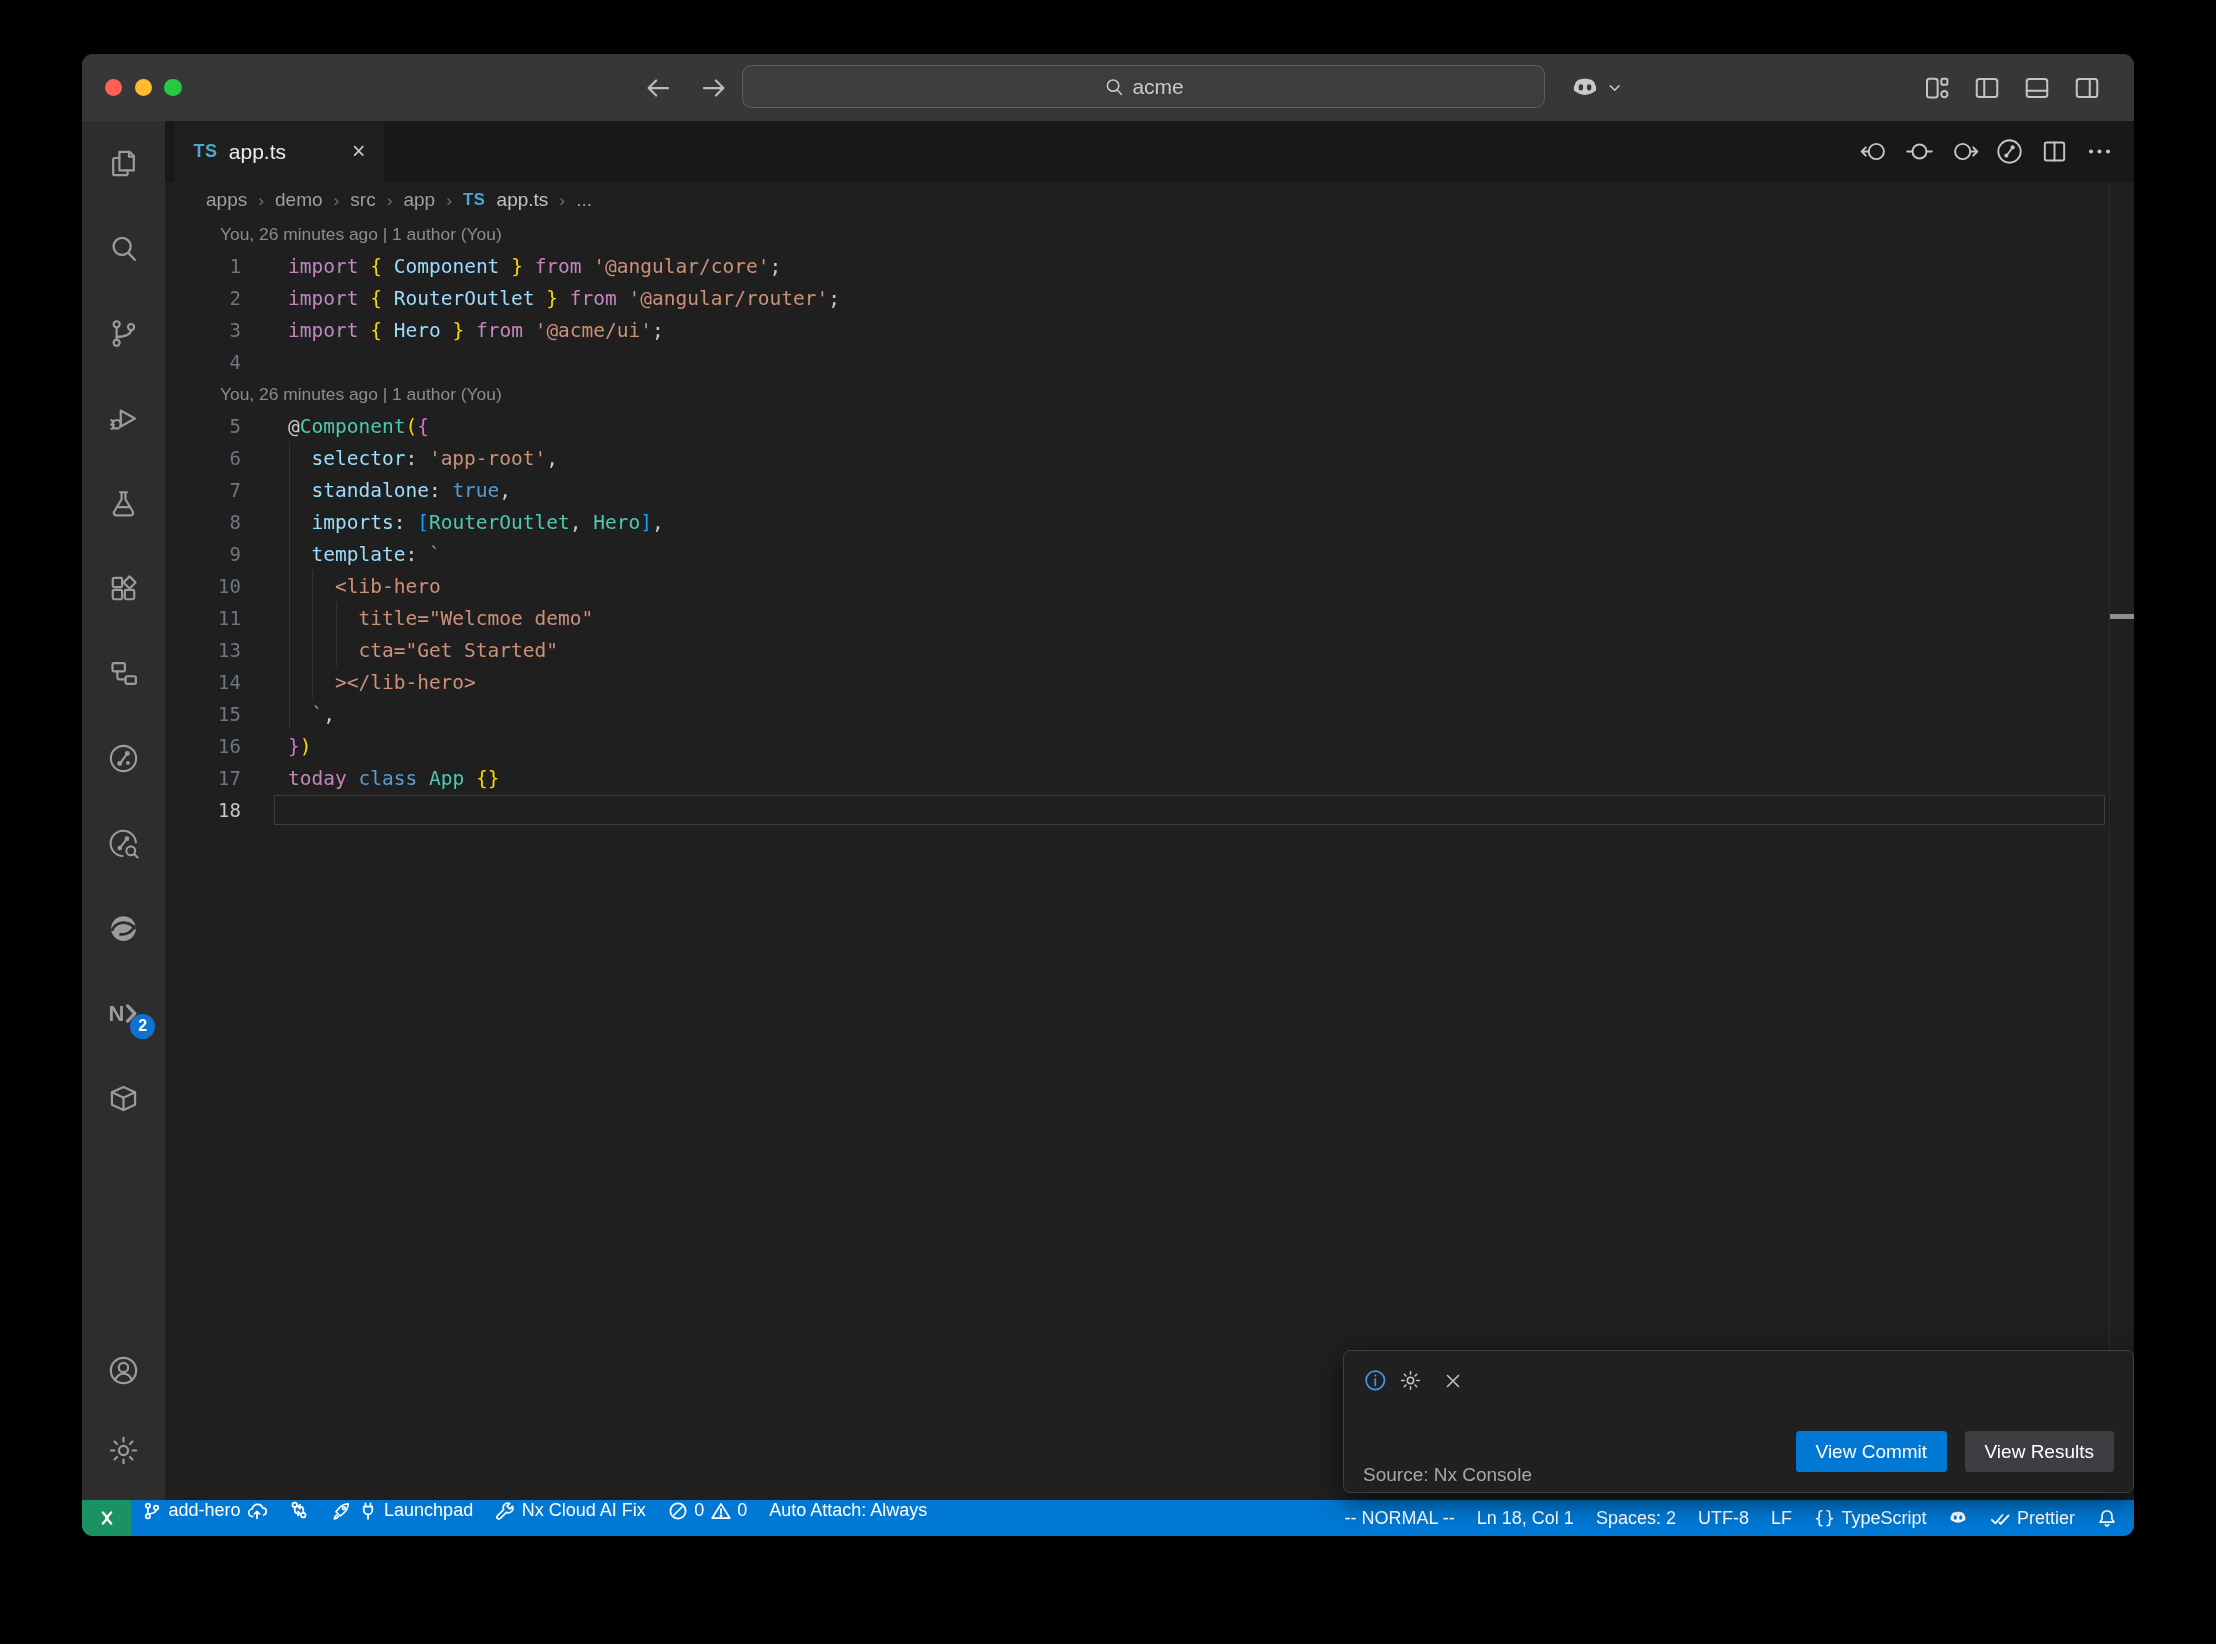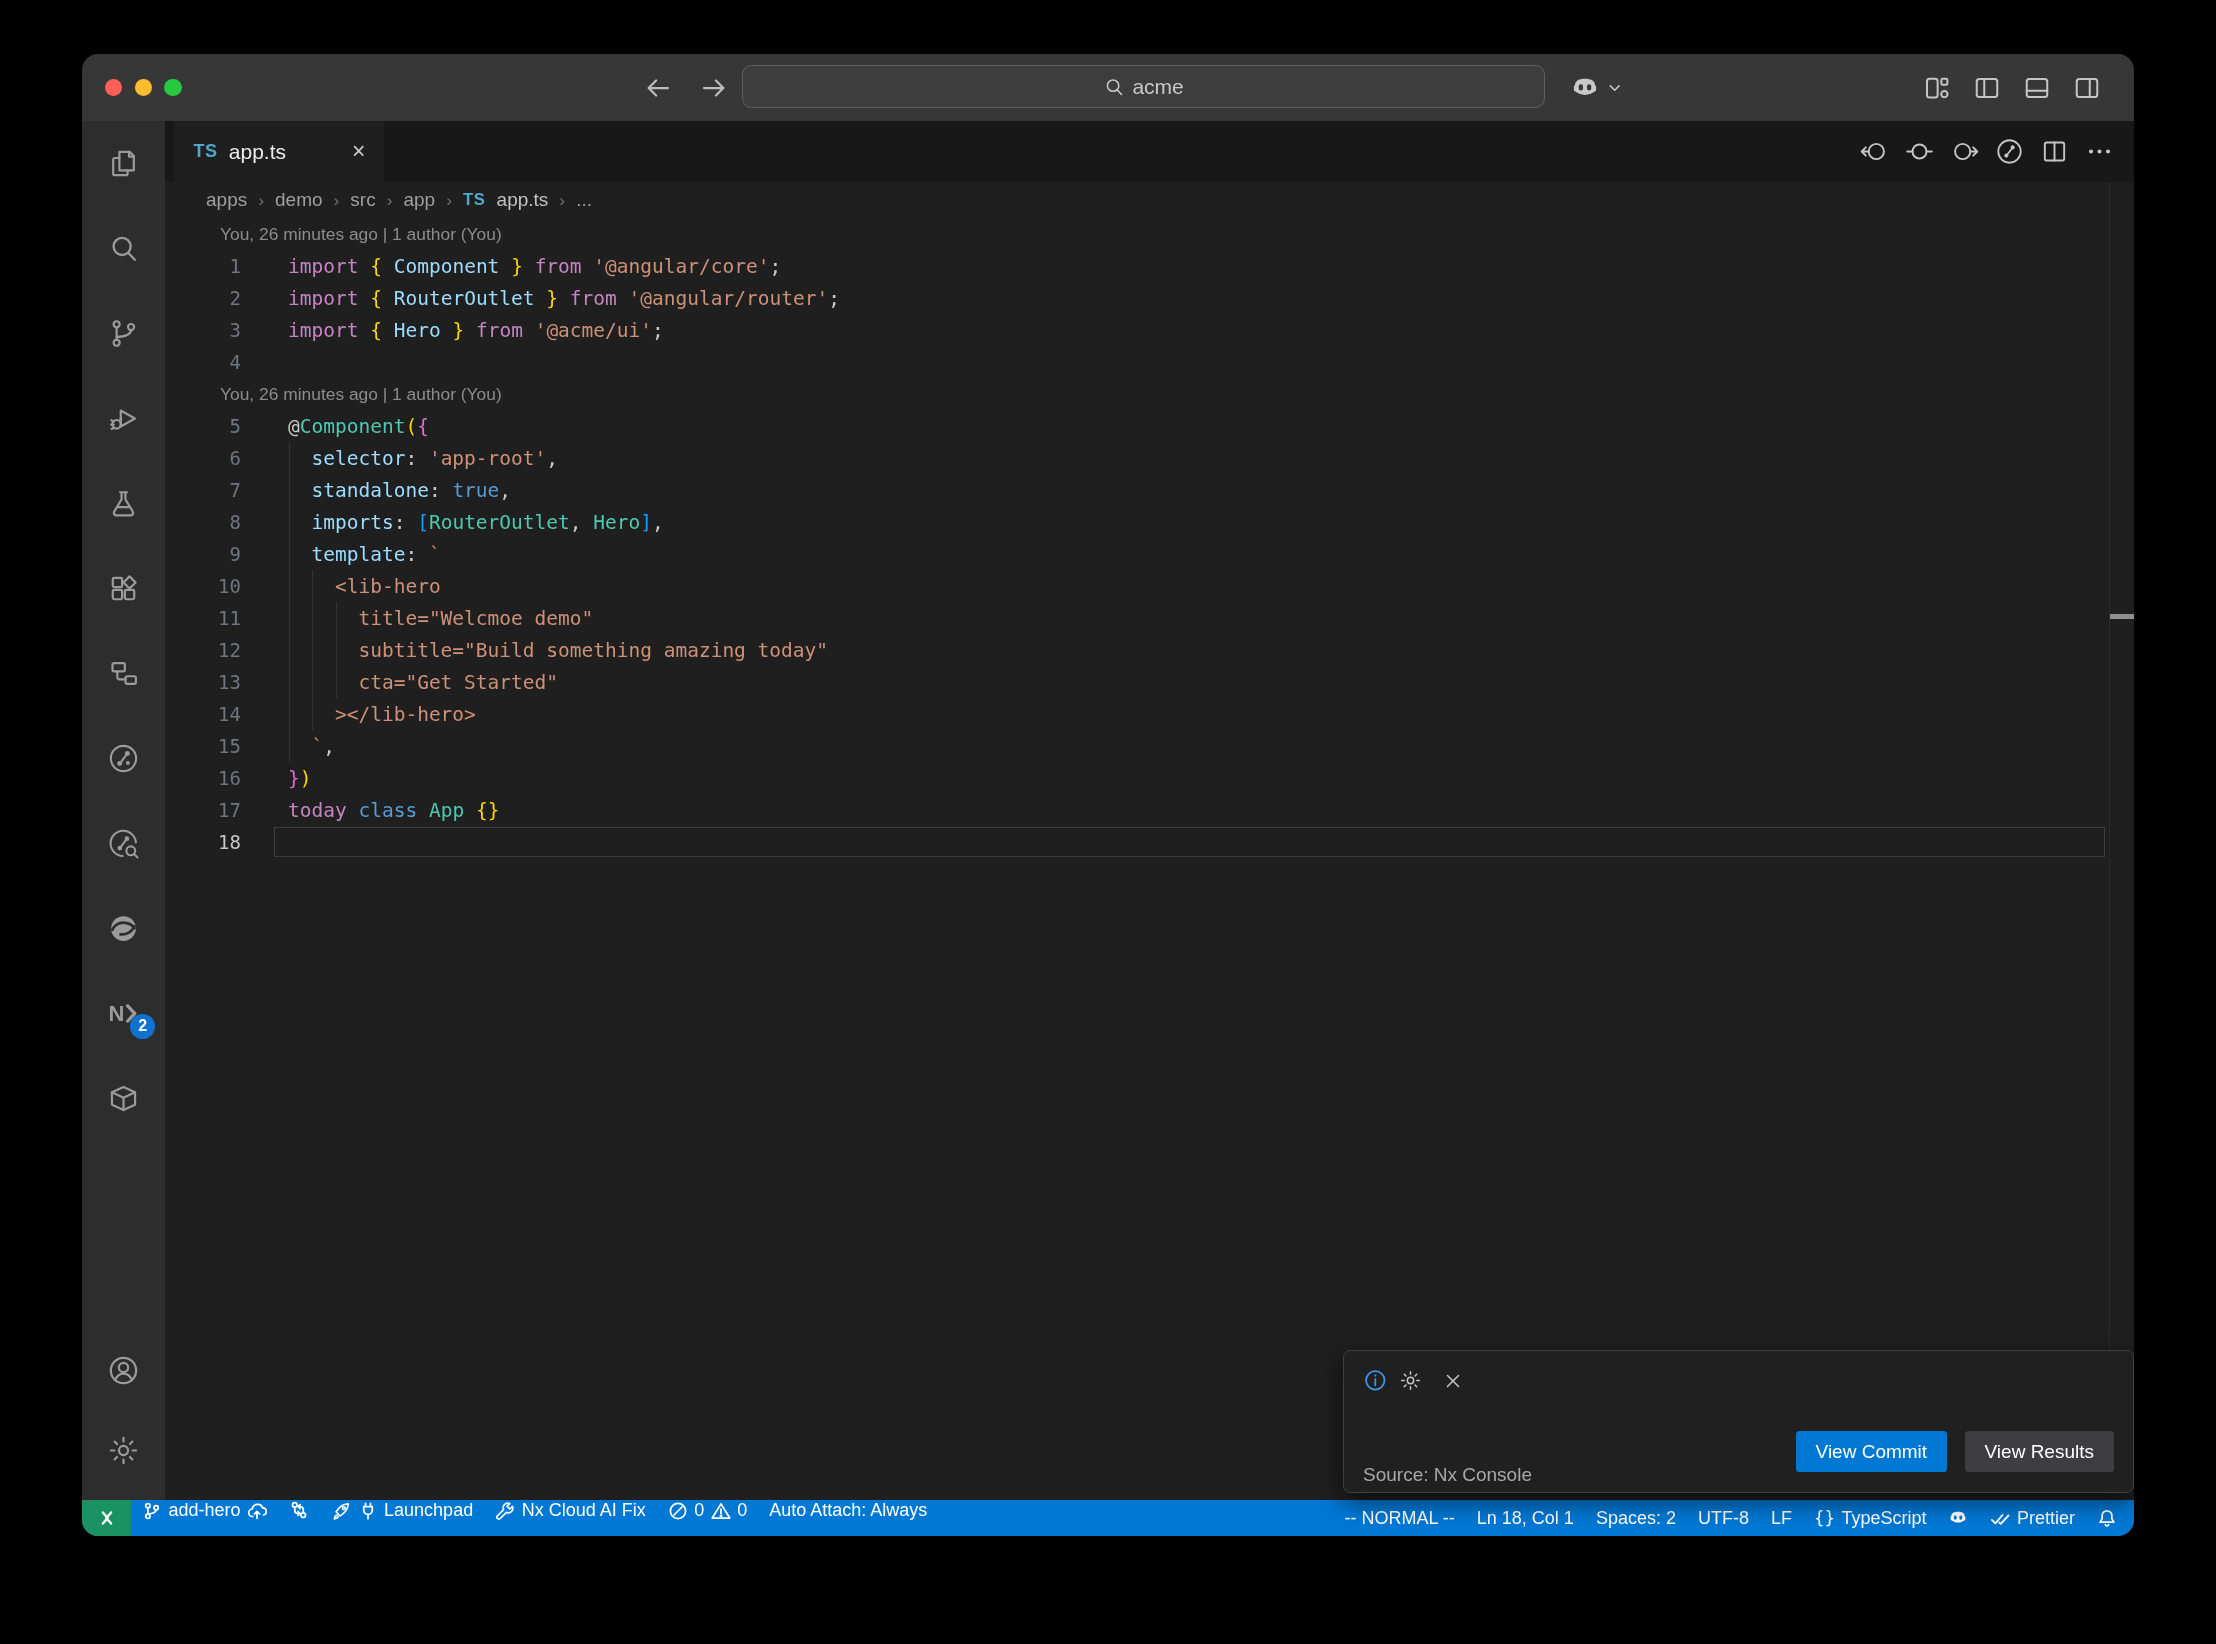--- a/index.html
+++ b/index.html
@@ -1,17 +1,17 @@
 <!DOCTYPE html>
 <html style="font-size:11.6px"><head>
 <meta charset="utf-8">
 <style>
   html,body { margin:0; padding:0; background:#000; }
   body { width:2216px; height:1645px; position:relative; font-family:"Liberation Sans", sans-serif; overflow:hidden; }
-  .window { position:absolute; left:82px; top:54px; width:2052px; height:1482px; background:#1f1f1f; border-radius:16px; overflow:hidden; box-shadow:0 22px 65px rgba(0,0,0,.8); }
+  .window { position:absolute; left:82px; top:54px; width:2052px; height:1482px; background:#1f1f1f; border-radius:11px; overflow:hidden; box-shadow:0 22px 65px rgba(0,0,0,.8); }
 
   
   .titlebar { position:absolute; top:0; left:0; right:0; height:67px; background:#373737; }
   .traffic { position:absolute; left:23px; top:24.6px; display:flex; gap:12.3px; }
   .dot { width:17.4px; height:17.4px; border-radius:50%; }
   .nav-arrows { position:absolute; left:561px; top:0; height:67px; display:flex; align-items:center; gap:26px; color:#bdbdbd; }
   .searchbox { position:absolute; left:660px; top:11px; width:803px; height:43px; background:#3d3d3d; border:1.4px solid #606060; border-radius:9.4px; display:flex; align-items:center; justify-content:center; gap:7.2px; color:#c9c9c9; font-size:21px; box-sizing:border-box; }
   .copilot-tb { position:absolute; left:1488px; top:0; height:67px; display:flex; align-items:center; gap:5.8px; color:#c9c9c9; }
   .tb-right { position:absolute; right:32px; top:0; height:67px; display:flex; align-items:center; gap:20px; color:#c5c5c5; }
 
@@ -455,27 +455,20 @@
             <span class="content"><span style="color: rgb(206, 145, 120);">    &lt;lib-hero</span></span>
           </div>
           <div class="row">
             <span class="num">11</span>
             <span class="guide" style="left: 124px;"></span>
             <span class="guide" style="left: 147px;"></span>
             <span class="guide" style="left: 171px;"></span>
             <span class="content"><span style="color: rgb(206, 145, 120);">      title="Welcmoe demo"</span></span>
           </div>
           <div class="row">
-            <span class="num">12</span>
-            <span class="guide" style="left: 124px;"></span>
-            <span class="guide" style="left: 147px;"></span>
-            <span class="guide" style="left: 171px;"></span>
-            <span class="content"><span style="color: rgb(206, 145, 120);">      subtitle="Build something amazing today"</span></span>
-          </div>
-          <div class="row">
             <span class="num">13</span>
             <span class="guide" style="left: 124px;"></span>
             <span class="guide" style="left: 147px;"></span>
             <span class="guide" style="left: 171px;"></span>
             <span class="content"><span style="color: rgb(206, 145, 120);">      cta="Get Started"</span></span>
           </div>
           <div class="row">
             <span class="num">14</span>
             <span class="guide" style="left: 124px;"></span>
             <span class="guide" style="left: 147px;"></span>

